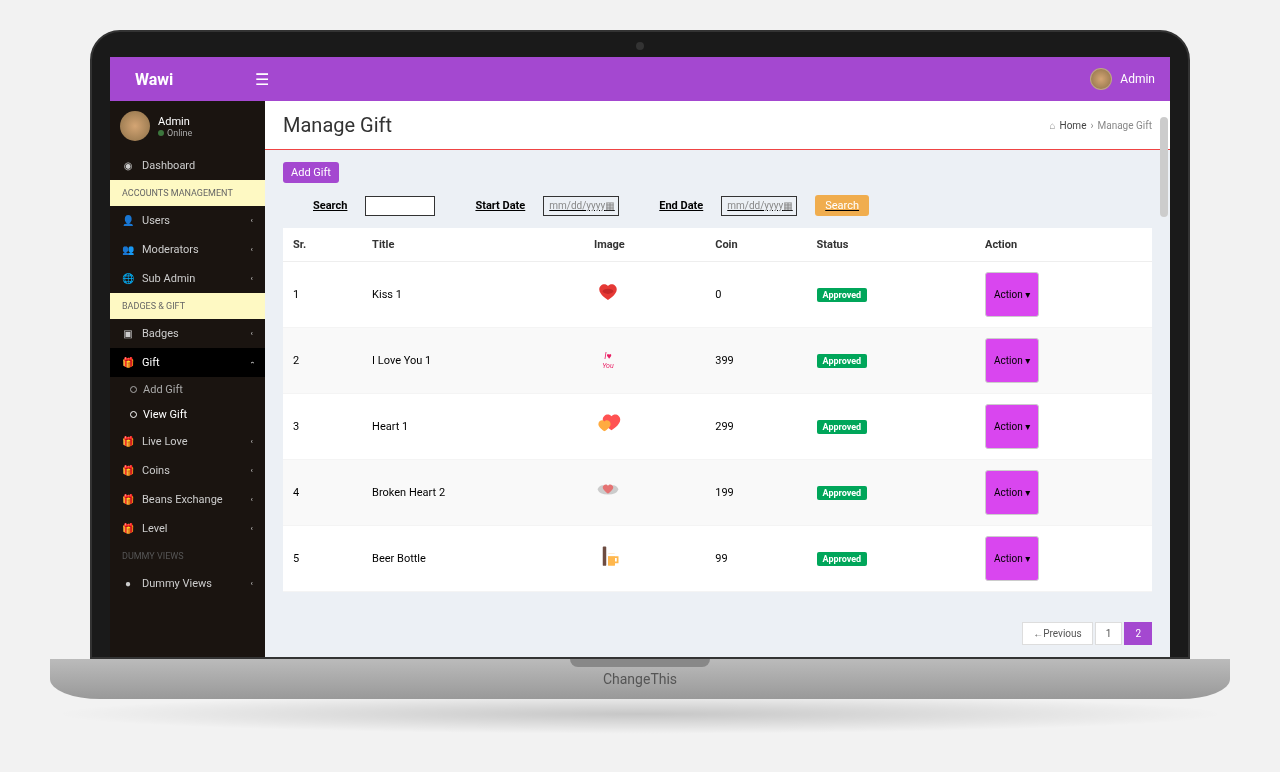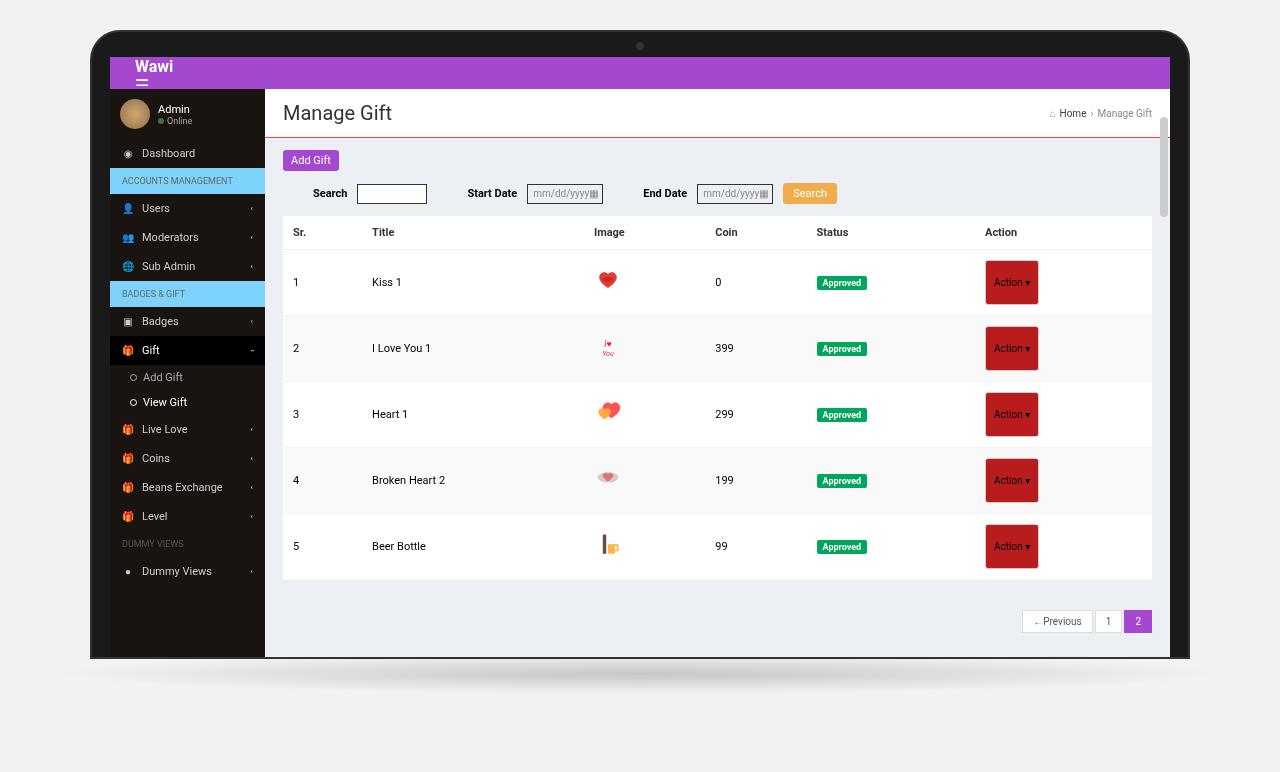--- a/index.html
+++ b/index.html
@@ -6,61 +6,61 @@
 body { background: #f2f2f2; display: flex; justify-content: center; align-items: flex-start; min-height: 100vh; padding: 30px 0 0; }
 .laptop { width: 1100px; position: relative; }
 .laptop-frame { background: #1a1a1a; border-radius: 30px 30px 0 0; padding: 25px 18px 0 18px; border: 2px solid #333; }
 .camera { width: 8px; height: 8px; background: #333; border-radius: 50%; position: absolute; top: 12px; left: 50%; transform: translateX(-50%); }
 .screen { background: #fff; height: 600px; overflow: hidden; position: relative; }
 .scrollbar { position: absolute; right: 2px; top: 60px; width: 8px; height: 100px; background: #ccc; border-radius: 4px; }
 .laptop-base { height: 40px; background: linear-gradient(#bbb, #999); width: 1180px; margin-left: -40px; border-radius: 0 0 50px 50px / 0 0 20px 20px; display: flex; align-items: center; justify-content: center; color: #555; font-size: 14px; position: relative; }
 .laptop-base::before { content: ''; position: absolute; top: 0; left: 50%; transform: translateX(-50%); width: 140px; height: 8px; background: #888; border-radius: 0 0 10px 10px; }
 .laptop-shadow { width: 1180px; height: 40px; margin-left: -40px; background: radial-gradient(ellipse, rgba(0,0,0,0.18), rgba(0,0,0,0) 70%); border-radius: 50%; margin-top: -5px; }
 .admin-ui { display: flex; flex-direction: column; height: 100%; font-size: 12px; }
-.topbar { background: #a448d0; color: #fff; height: 32px; display: flex; padding: 0 15px; flex-direction: column; }
+.topbar { background: #a448d0; color: #fff; height: 44px; display: flex; align-items: center; padding: 0 15px; }
 .brand { font-weight: bold; font-size: 16px; width: 120px; padding-left: 10px; }
 .hamburger { font-size: 16px; cursor: pointer; margin-left: 10px; }
 .topbar-right { margin-left: auto; display: flex; align-items: center; gap: 8px; }
 .avatar-sm { width: 22px; height: 22px; background: radial-gradient(#d4a574, #8b6f47); border-radius: 50%; border: 1px solid rgba(255,255,255,0.3); }
 .body-row { display: flex; flex: 1; min-height: 0; }
 .sidebar { width: 155px; background: #1a1410; color: #aaa; overflow-y: auto; font-size: 11px; }
 .user-panel { padding: 10px; display: flex; align-items: center; gap: 8px; }
 .avatar-md { width: 30px; height: 30px; background: radial-gradient(#d4a574, #8b6f47); border-radius: 50%; }
 .user-panel .name { color: #fff; font-size: 11px; }
 .user-panel .status { color: #aaa; font-size: 9px; }
 .status-dot { display: inline-block; width: 6px; height: 6px; background: #3c763d; border-radius: 50%; margin-right: 3px; }
 .side-item { padding: 8px 12px; display: flex; align-items: center; color: #ccc; cursor: pointer; }
 .side-item .chev { margin-left: auto; font-size: 8px; }
 .side-item.active { background: #000; color: #fff; }
 .side-item.active .chev { transform: rotate(90deg); }
-.side-header { padding: 8px 12px; color: #666; font-size: 9px; text-transform: uppercase; background: #7dd3fc; }
+.side-header { padding: 8px 12px; color: #666; font-size: 9px; text-transform: uppercase; background: #fef9c3; }
 .side-sub { padding: 6px 20px; display: flex; align-items: center; gap: 6px; color: #aaa; cursor: pointer; font-size: 11px; }
 .side-sub.active { color: #fff; }
 .circ { width: 7px; height: 7px; border: 1px solid currentColor; border-radius: 50%; display: inline-block; }
 .ico { width: 12px; display: inline-block; margin-right: 8px; text-align: center; font-size: 10px; }
 .main { flex: 1; background: #ecf0f5; overflow-y: auto; }
 .page-header { background: #fff; padding: 12px 18px; display: flex; align-items: center; border-bottom: 1px solid #ef4444; }
 .page-header h1 { font-size: 20px; font-weight: 400; color: #333; }
 .breadcrumb { margin-left: auto; font-size: 10px; color: #888; display: flex; align-items: center; gap: 4px; }
 .breadcrumb a { color: #444; text-decoration: none; }
 .content { padding: 12px 18px; }
 .btn-purple { background: #a448d0; color: #fff; border: none; padding: 4px 8px; border-radius: 3px; font-size: 11px; cursor: pointer; }
 .filter-row { display: flex; gap: 40px; align-items: center; padding: 12px 30px; }
-.filter-group { display: flex; align-items: center; gap: 10px; font-size: 11px; }
+.filter-group { display: flex; align-items: center; gap: 18px; font-size: 11px; text-decoration: underline; }
 .filter-group label { font-weight: bold; }
 .filter-group input[type="text"] { border: 1px solid #333; padding: 3px 5px; width: 70px; height: 20px; }
 .date-input { border: 1px solid #333; padding: 3px 5px; width: 76px; height: 20px; display: flex; align-items: center; color: #888; font-size: 10px; justify-content: space-between; }
 .btn-orange { background: #f0ad4e; color: #fff; border: none; padding: 4px 10px; border-radius: 3px; font-size: 11px; cursor: pointer; }
 .tbl { width: 100%; background: #fff; border-collapse: collapse; font-size: 11px; }
 .tbl th { text-align: left; padding: 10px; border-bottom: 1px solid #eee; font-weight: bold; color: #333; }
 .tbl td { padding: 10px; border-bottom: 1px solid #f4f4f4; vertical-align: middle; }
 .tbl tr:nth-child(even) td { background: #f9f9f9; }
 .gift-img { width: 28px; height: 28px; display: inline-block; }
 .badge-approved { background: #00a65a; color: #fff; padding: 2px 6px; border-radius: 2px; font-size: 9px; font-weight: bold; }
-.btn-action { background: #b91c1c; border: 1px solid #ccc; padding: 16px 8px; border-radius: 3px; font-size: 10px; cursor: pointer; }
+.btn-action { background: #d946ef; border: 1px solid #ccc; padding: 16px 8px; border-radius: 3px; font-size: 10px; cursor: pointer; }
 .pagination { margin-top: 30px; display: flex; justify-content: flex-end; gap: 2px; }
 .page-btn { border: 1px solid #ddd; background: #fff; padding: 5px 10px; font-size: 10px; cursor: pointer; color: #555; }
 .page-btn.active { background: #a448d0; color: #fff; border-color: #a448d0; }
 </style>
 </head>
 <body>
 
 <div class="laptop">
   <div class="laptop-frame">
     <div class="camera"></div>
@@ -258,14 +258,17 @@
                 <button class="page-btn">1</button>
                 <button class="page-btn active">2</button>
               </div>
             </div>
           </div>
         </div>
       </div>
       <div class="scrollbar"></div>
     </div>
   </div>
+  <div class="laptop-base">
+      <span>ChangeThis</span>
+    </div>
   <div class="laptop-shadow"></div>
 </div>
 
 </body></html>

